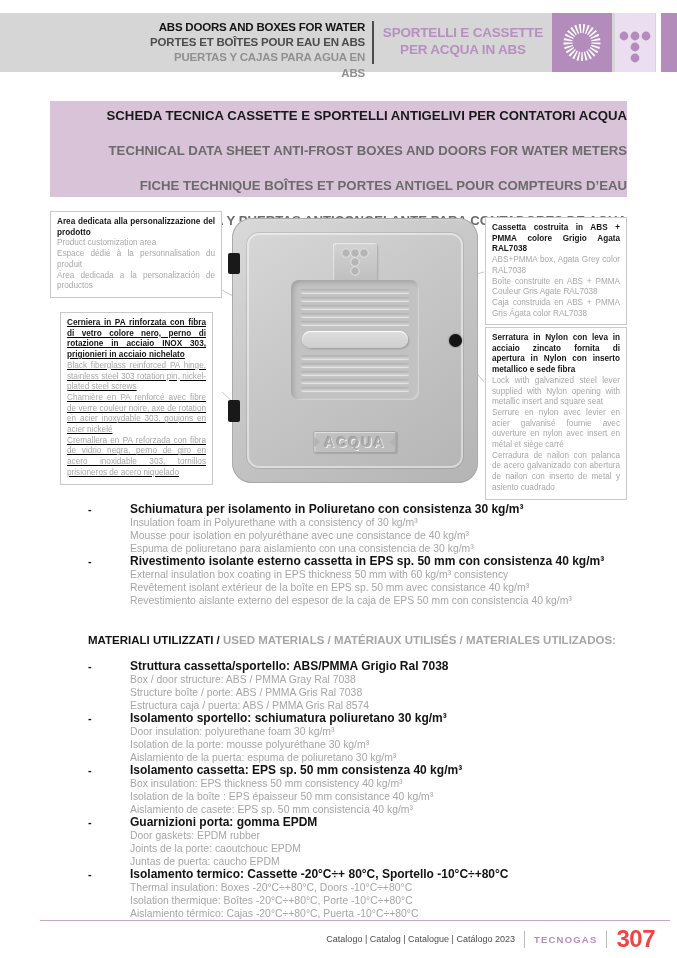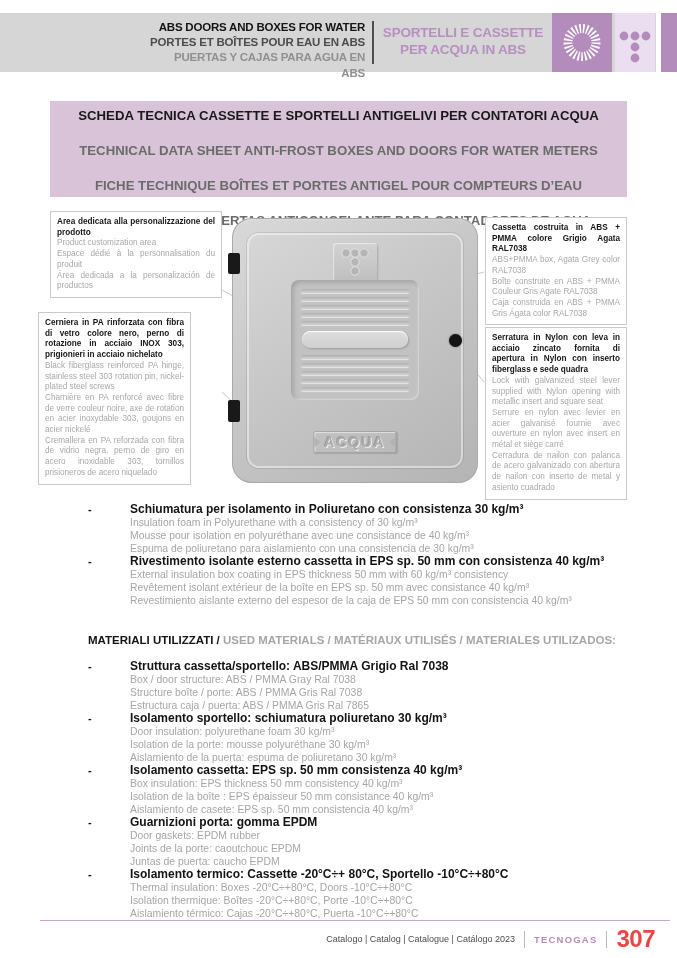--- a/index.html
+++ b/index.html
@@ -15,21 +15,21 @@
   .band-left .l2{font-size:11.5px;line-height:15.2px;color:#4c4c4c;}
   .band-left .l3{font-size:11.5px;line-height:15.2px;color:#909090;}
   .band-div{position:absolute;left:372px;top:8px;width:2px;height:43px;background:#4c4c4c;}
   .band-right{position:absolute;left:380px;top:11px;width:166px;text-align:center;
     font-weight:bold;color:#b78fc0;font-size:13.5px;line-height:17px;letter-spacing:-0.2px;}
   .sq-sun{position:absolute;left:552px;top:0;width:60px;height:59px;background:#b48cbc;}
   .sq-dots{position:absolute;left:615px;top:0;width:40px;height:59px;background:#eadef0;}
   .edge-sliver{position:absolute;left:661px;top:13px;width:16px;height:59px;background:#b48cbc;}
   
   .title-box{position:absolute;left:50px;top:101px;width:577px;height:96px;background:#d8c3d8;
-    text-align:center;font-weight:bold;font-size:13.2px;line-height:23px;padding-top:3px;box-sizing:border-box;}
+    text-align:right;font-weight:bold;font-size:13.2px;line-height:23px;padding-top:3px;box-sizing:border-box;}
   .title-box .t1{color:#191919;}
   .title-box .t2,.title-box .t3,.title-box .t4{color:#6b6b6b;margin-top:12px;}
   
   .callout{position:absolute;background:#ffffff;border:1px solid #c9c9c9;
     padding:5px 6px;box-sizing:border-box;text-align:justify;}
   .co-title{font-weight:bold;color:#161616;font-size:8.2px;line-height:10.7px;}
   .co-tr{color:#a8a8a8;font-size:8.2px;line-height:10.7px;}
   
   .leaders{position:absolute;left:0;top:205px;width:677px;height:300px;pointer-events:none;}
   
@@ -131,36 +131,36 @@
     <line x1="455" y1="142" x2="484" y2="177" stroke="#c8c8c8" stroke-width="1"></line>
   </svg>
 
   <div class="callout" style="left:50px;top:211px;width:172px;">
     <div class="co-title">Area dedicata alla personalizzazione del prodotto</div>
     <div class="co-tr">Product customization area</div>
     <div class="co-tr">Espace dédié à la personnalisation du produit</div>
     <div class="co-tr">Área dedicada a la personalización de productos</div>
   </div>
 
-  <div class="callout" style="left:38px;top:312px;width:153px;">
+  <div class="callout" style="left:60px;top:312px;width:153px;text-decoration:underline;">
     <div class="co-title">Cerniera in PA rinforzata con fibra di vetro colore nero, perno di rotazione in acciaio INOX 303, prigionieri in acciaio nichelato</div>
     <div class="co-tr">Black fiberglass reinforced PA hinge, stainless steel 303 rotation pin, nickel-plated steel screws</div>
     <div class="co-tr">Charnière en PA renforcé avec fibre de verre couleur noire, axe de rotation en acier inoxydable 303, goujons en acier nickelé</div>
     <div class="co-tr">Cremallera en PA reforzada con fibra de vidrio negra, perno de giro en acero inoxidable 303, tornillos prisioneros de acero niquelado</div>
   </div>
 
   <div class="callout" style="left:485px;top:217px;width:142px;">
     <div class="co-title">Cassetta costruita in ABS + PMMA colore Grigio Agata RAL7038</div>
     <div class="co-tr">ABS+PMMA box, Agata Grey color RAL7038</div>
     <div class="co-tr">Boîte construite en ABS + PMMA Couleur Gris Agate RAL7038</div>
     <div class="co-tr">Caja construida en ABS + PMMA Gris Ágata color RAL7038</div>
   </div>
 
   <div class="callout" style="left:485px;top:327px;width:142px;">
-    <div class="co-title">Serratura in Nylon con leva in acciaio zincato fornita di apertura in Nylon con inserto fiberglass e sede quadra</div>
+    <div class="co-title">Serratura in Nylon con leva in acciaio zincato fornita di apertura in Nylon con inserto metallico e sede fibra</div>
     <div class="co-tr">Lock with galvanized steel lever supplied with Nylon opening with metallic insert and square seat</div>
     <div class="co-tr">Serrure en nylon avec levier en acier galvanisé fournie avec ouverture en nylon avec insert en métal et siège carré</div>
     <div class="co-tr">Cerradura de nailon con palanca de acero galvanizado con abertura de nailon con inserto de metal y asiento cuadrado</div>
   </div>
 
   <div class="door">
     <div class="door-frame"></div>
     <div class="hinge h1"></div>
     <div class="hinge h2"></div>
     <div class="door-logo">
@@ -220,21 +220,21 @@
     <span class="hb">MATERIALI UTILIZZATI / </span><span class="hg">USED MATERIALS / MATÉRIAUX UTILISÉS / MATERIALES UTILIZADOS:</span>
   </div>
 
   <div class="spec-list list-materials">
     <div class="item">
       <span class="dash">-</span>
       <div class="item-body">
         <div class="item-title">Struttura cassetta/sportello: ABS/PMMA Grigio Ral 7038</div>
         <div class="item-tr">Box / door structure: ABS / PMMA Gray Ral 7038</div>
         <div class="item-tr">Structure boîte / porte: ABS / PMMA Gris Ral 7038</div>
-        <div class="item-tr">Estructura caja / puerta: ABS / PMMA Gris Ral 7865</div>
+        <div class="item-tr">Estructura caja / puerta: ABS / PMMA Gris Ral 8574</div>
       </div>
     </div>
     <div class="item">
       <span class="dash">-</span>
       <div class="item-body">
         <div class="item-title">Isolamento sportello: schiumatura poliuretano 30 kg/m³</div>
         <div class="item-tr">Door insulation: polyurethane foam 30 kg/m³</div>
         <div class="item-tr">Isolation de la porte: mousse polyuréthane 30 kg/m³</div>
         <div class="item-tr">Aislamiento de la puerta: espuma de poliuretano 30 kg/m³</div>
       </div>

